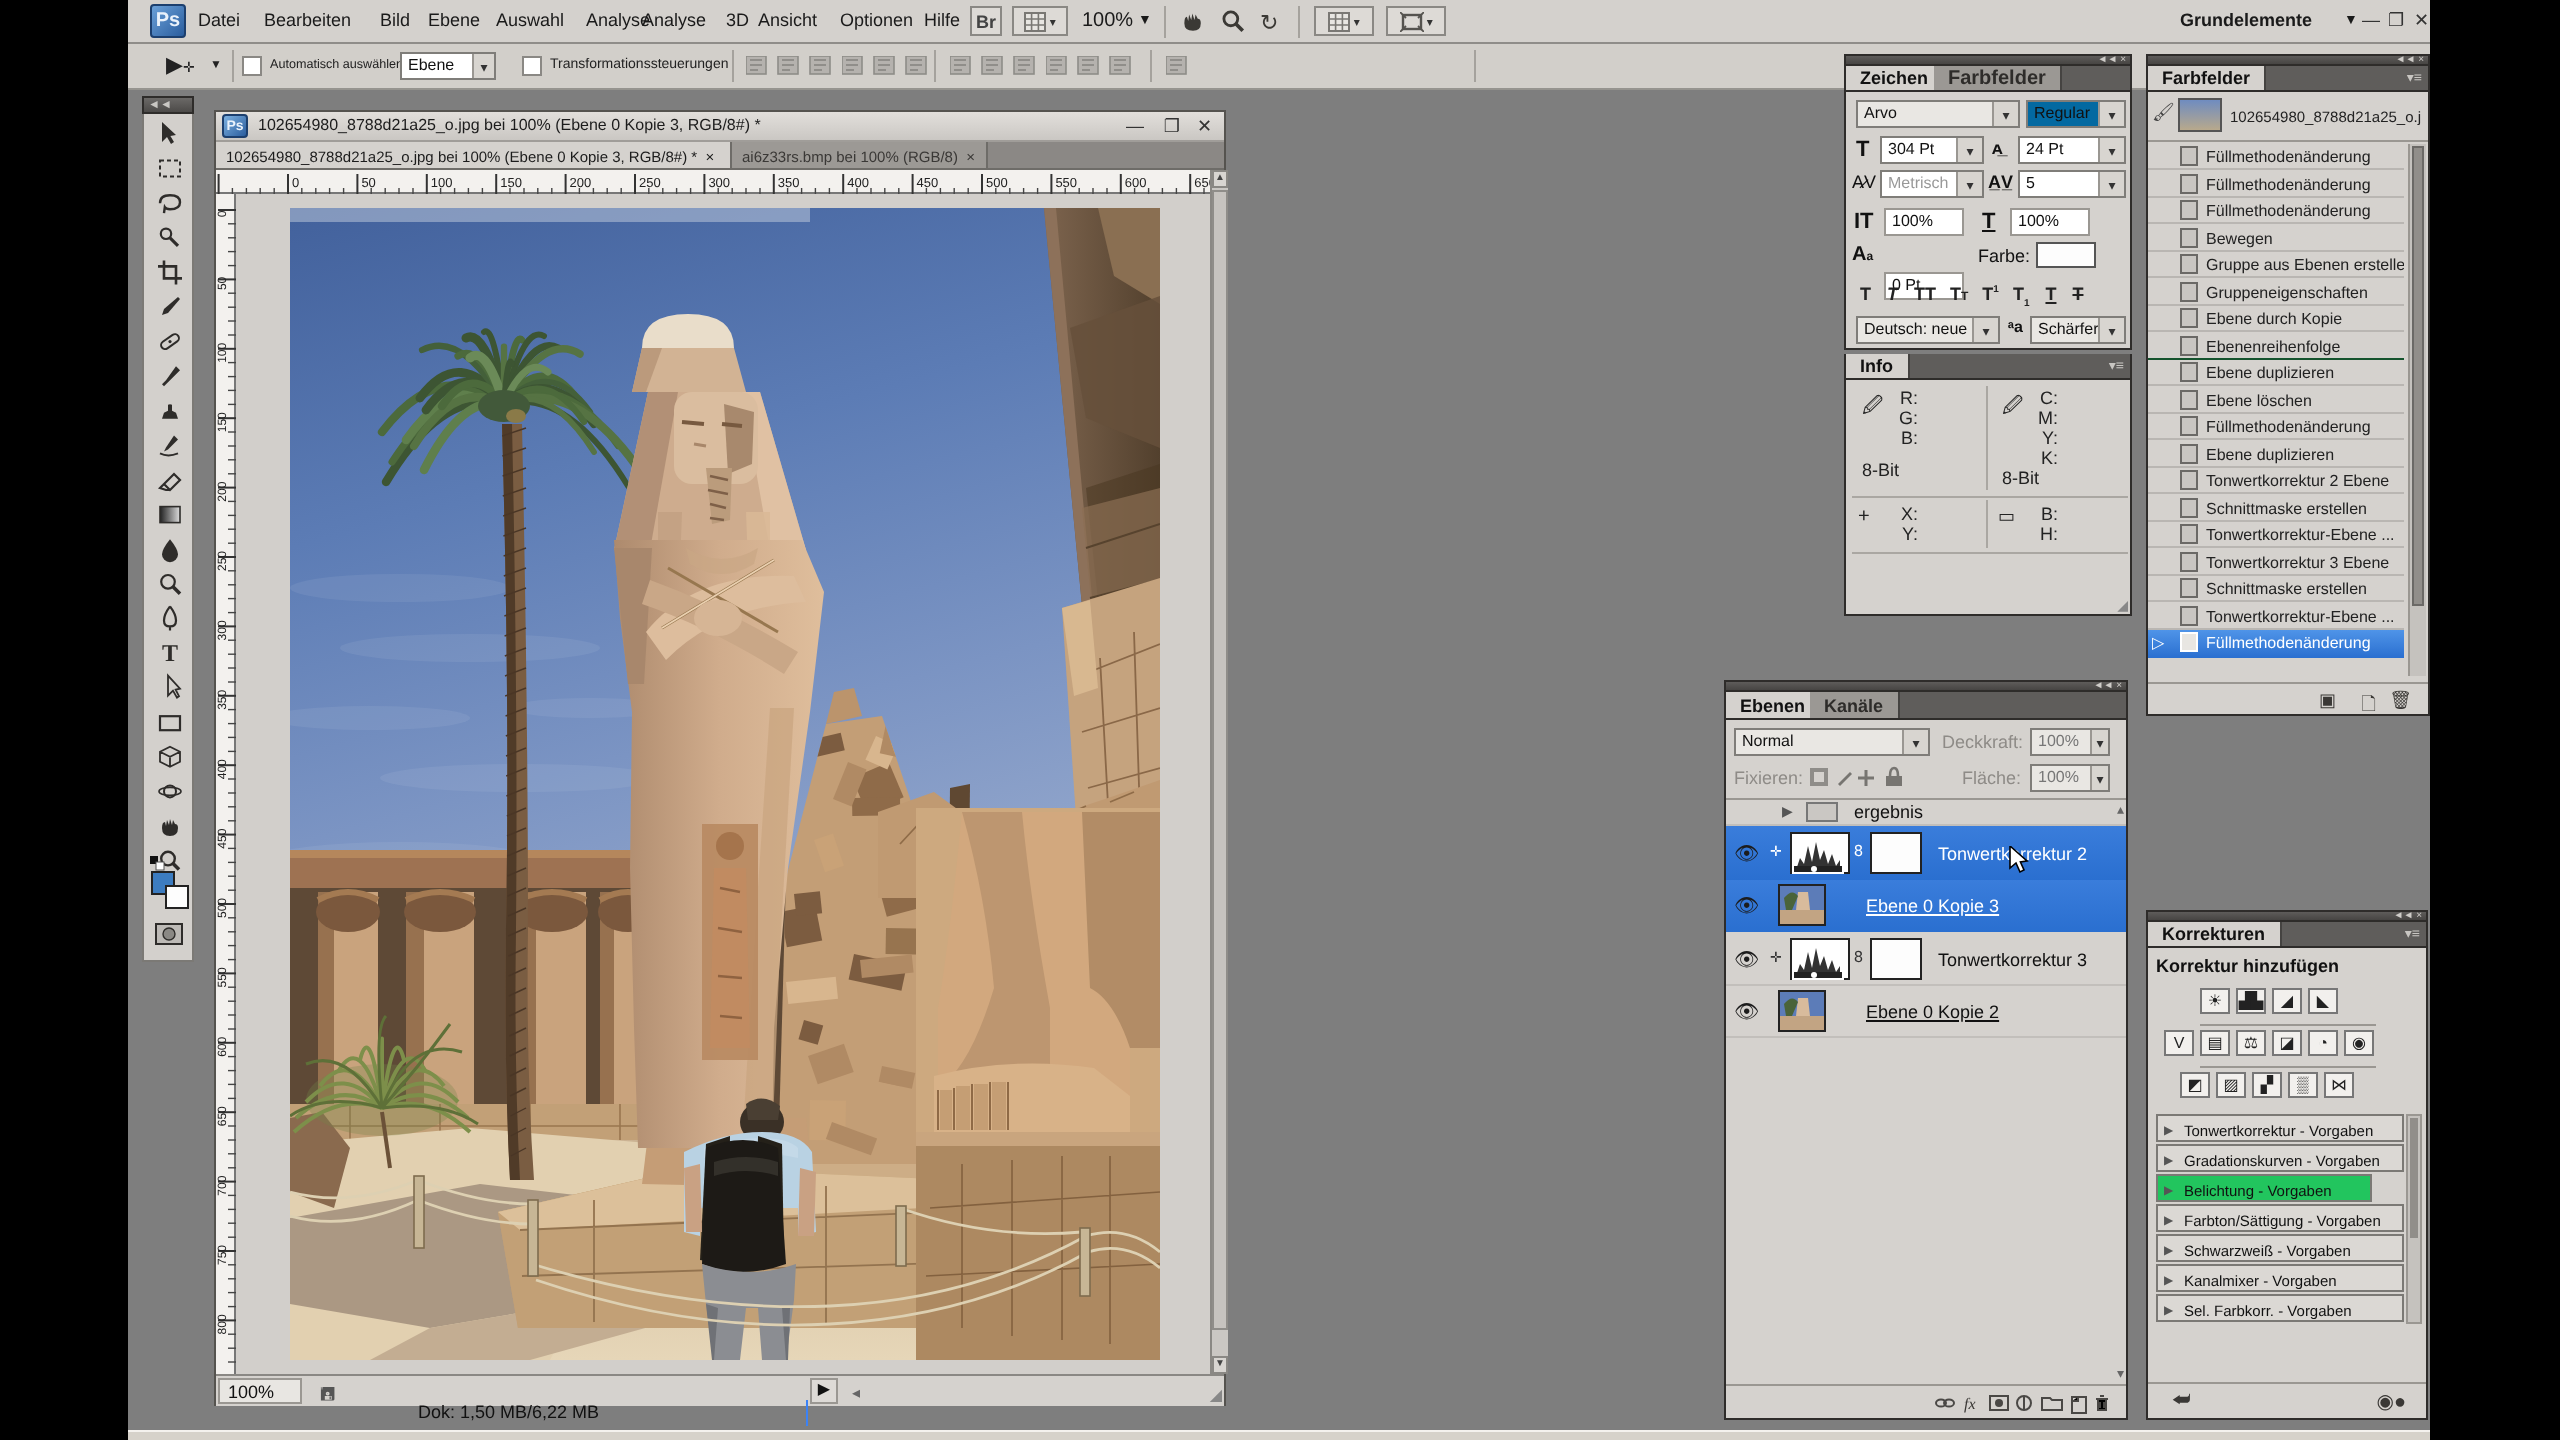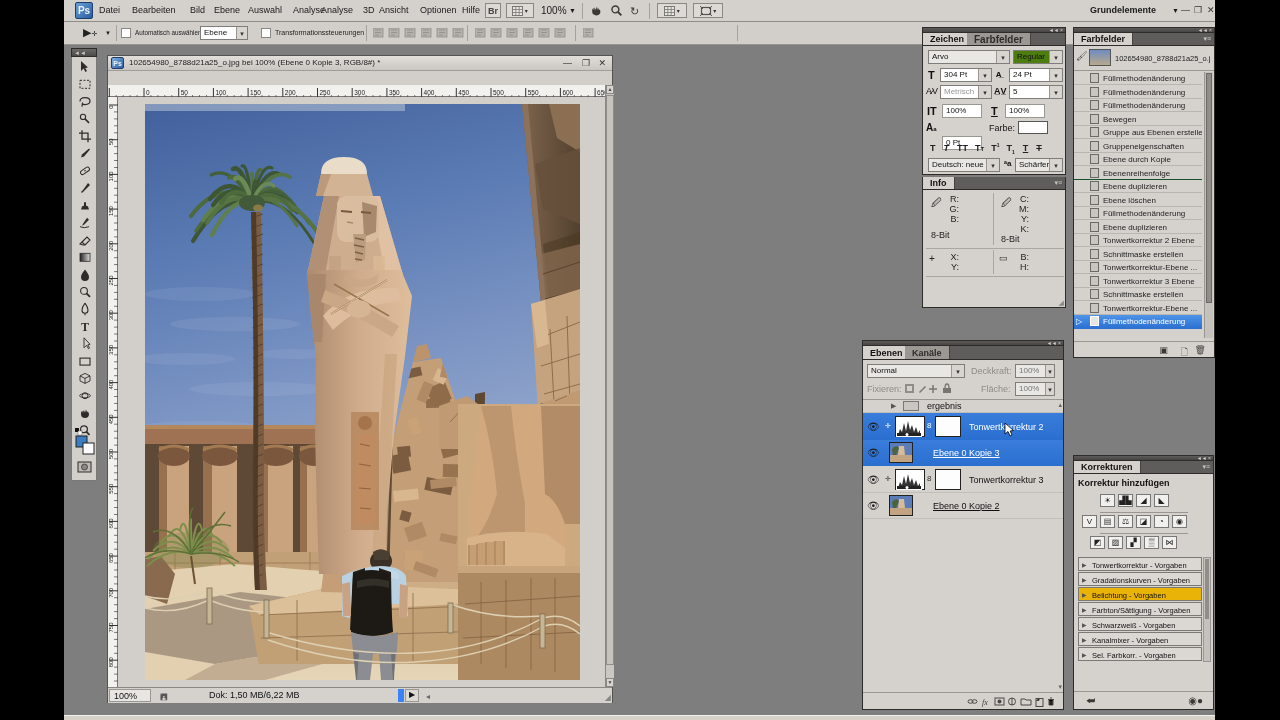--- a/index.html
+++ b/index.html
@@ -237,20 +237,24 @@
 <div style="position:absolute;left:107px;top:55px;width:506px;height:648px;background:#d2cfcb;border:1px solid #55534f">
 
  <div style="position:absolute;left:0;top:0;width:504px;height:15px;background:linear-gradient(#e2dfdb,#cac7c3);border-bottom:1px solid #a09d99">
    <div style="position:absolute;left:3px;top:1px;width:13px;height:12px;background:linear-gradient(135deg,#7db1e0,#2a5d9e);border:1px solid #1c3f6e;border-radius:2px;color:#eaf2fb;font-size:7px;font-weight:bold;text-align:center;line-height:11px">Ps</div>
    <div style="position:absolute;left:21px;top:2px;font-size:8px;color:#1c1c1c">102654980_8788d21a25_o.jpg bei 100% (Ebene 0 Kopie 3, RGB/8#) *</div>
    <div style="position:absolute;right:40px;top:2px;font-size:9px;color:#333">—</div>
    <div style="position:absolute;right:22px;top:2px;font-size:9px;color:#333">❐</div>
    <div style="position:absolute;right:6px;top:2px;font-size:9px;color:#333">✕</div>
  </div>
 
+ <div style="position:absolute;left:0;top:15px;width:504px;height:14px;background:#8b8885;border-bottom:1px solid #6e6c68">
+   <div style="position:absolute;left:0;top:0;height:13px;background:#d5d2ce;border-right:1px solid #6e6c68;font-size:7.5px;color:#1c1c1c;padding:3px 5px 0 5px;width:258px;white-space:nowrap;overflow:hidden">102654980_8788d21a25_o.jpg bei 100% (Ebene 0 Kopie 3, RGB/8#) *&nbsp;&nbsp;×</div>
+   <div style="position:absolute;left:258px;top:0;height:13px;background:#9c9995;border-right:1px solid #6e6c68;font-size:7.5px;color:#3a3836;padding:3px 5px 0 5px">ai6z33rs.bmp bei 100% (RGB/8)&nbsp;&nbsp;×</div>
+ </div>
 
  <div id="hruler" style="position:absolute;left:0;top:29px;width:497px;height:12px;background:#f3f1ee;border-bottom:1px solid #777"><svg width="497" height="12">
         <line x1="1.3" y1="1" x2="1.3" y2="12" stroke="#333" stroke-width="1"></line>
         <line x1="8.2" y1="8" x2="8.2" y2="12" stroke="#444" stroke-width="0.7"></line>
         <line x1="15.2" y1="8" x2="15.2" y2="12" stroke="#444" stroke-width="0.7"></line>
         <line x1="22.1" y1="8" x2="22.1" y2="12" stroke="#444" stroke-width="0.7"></line>
         <line x1="29.1" y1="8" x2="29.1" y2="12" stroke="#444" stroke-width="0.7"></line>
         <line x1="36.0" y1="1" x2="36.0" y2="12" stroke="#333" stroke-width="1"></line>
         <line x1="42.9" y1="8" x2="42.9" y2="12" stroke="#444" stroke-width="0.7"></line>
         <line x1="49.9" y1="8" x2="49.9" y2="12" stroke="#444" stroke-width="0.7"></line>
@@ -441,21 +445,21 @@
 
  <div style="position:absolute;left:497px;top:29px;width:9px;height:602px;background:#cac7c3;border-left:1px solid #8a8884">
    <div style="position:absolute;left:0;top:0;width:8px;height:9px;background:#d8d5d1;border:1px solid #8a8884;font-size:5px;text-align:center;color:#444">▲</div>
    <div style="position:absolute;left:0;bottom:0;width:8px;height:9px;background:#d8d5d1;border:1px solid #8a8884;font-size:5px;text-align:center;color:#444">▼</div>
    <div style="position:absolute;left:0;top:10px;width:8px;height:570px;background:#c6c3bf;border:1px solid #8f8d89"></div>
  </div>
 
  <div style="position:absolute;left:0;top:631px;width:504px;height:16px;background:#d5d2ce;border-top:1px solid #8a8884;font-size:9px;color:#111">
    <div style="position:absolute;left:1px;top:1px;width:42px;height:13px;background:#e8e6e2;border:1px solid #9a9792;padding:1px 0 0 4px">100%</div>
    <div style="position:absolute;left:52px;top:2px;color:#555;font-size:9px">🖪</div>
-   <div style="position:absolute;left:66px;top:1px;width:230px;height:13px;border-right:6px solid #3b82f6;padding:1px 0 0 35px">Dok: 1,50 MB/6,22 MB</div>
+   <div style="position:absolute;left:66px;top:12px;width:230px;height:13px;border-right:1px solid #3b82f6;padding:1px 0 0 35px">Dok: 1,50 MB/6,22 MB</div>
    <div style="position:absolute;left:297px;top:1px;width:14px;height:13px;background:#dddad6;border:1px solid #9a9792;text-align:center;font-size:8px">▶</div>
    <div style="position:absolute;left:318px;top:4px;font-size:8px;color:#666">◂</div>
    <div style="position:absolute;right:1px;bottom:1px;font-size:8px;color:#888">◢</div>
  </div>
 </div>
 
 <div id="photo" style="position:absolute;left:145px;top:104px;width:435px;height:576px;overflow:hidden"><svg width="435" height="576" viewBox="0 0 435 576">
 <defs>
 <linearGradient id="sky" x1="0" y1="0" x2="0.3" y2="1">
  <stop offset="0" stop-color="#42619c"></stop>
@@ -755,21 +759,21 @@
 </g>
     </svg></div>
 
 <div class="phead" style="left:922px;top:27px;width:144px;height:6px;font-size:5px;line-height:5px;padding-right:2px">◄◄ ×</div>
 <div class="ptabs" style="left:922px;top:33px;width:144px;height:13px">
  <div class="tab" style="left:0;font-size:9px;padding-top:1px">Zeichen</div>
  <div class="tab off" style="left:44px;font-size:10px;padding-top:1px">Farbfelder</div>
 </div>
 <div class="pbody" style="left:922px;top:46px;width:144px;height:129px;font-size:9px;color:#111">
  <div class="combo" style="left:5px;top:4px;width:82px;height:14px;background:#e9e7e3">Arvo<span class="da"></span></div>
- <div class="combo" style="left:90px;top:4px;width:50px;height:14px;background:#4d7c0f">Regular<span class="da"></span></div>
+ <div class="combo" style="left:90px;top:4px;width:50px;height:14px;background:#0369a1">Regular<span class="da"></span></div>
  <div style="position:absolute;left:5px;top:23px;font-size:11px;font-weight:bold">T</div>
  <div class="combo" style="left:17px;top:22px;width:52px;height:14px">304 Pt<span class="da"></span></div>
  <div style="position:absolute;left:73px;top:23px;font-size:9px;font-weight:bold">ᴀ̲</div>
  <div class="combo" style="left:86px;top:22px;width:54px;height:14px">24 Pt<span class="da"></span></div>
  <div style="position:absolute;left:3px;top:40px;font-size:9px;font-weight:normal">A̷V</div>
  <div class="combo" style="left:17px;top:39px;width:52px;height:14px;color:#999">Metrisch<span class="da"></span></div>
  <div style="position:absolute;left:71px;top:40px;font-size:9px;font-weight:bold">A̲V̲</div>
  <div class="combo" style="left:86px;top:39px;width:54px;height:14px">5<span class="da"></span></div>
  <div style="position:absolute;left:4px;top:59px;font-size:11px;font-weight:bold">IT</div>
  <div class="combo" style="left:19px;top:58px;width:40px;height:14px;border-color:#9a9792">100%</div>
@@ -958,21 +962,21 @@
  <div style="position:absolute;left:26px;top:26px;width:88px;height:1px;background:#9a9792;margin-top:12px"></div>
  <div style="position:absolute;left:8px;top:41px;white-space:nowrap">
    <span style="display:inline-block;width:15px;height:13px;background:#f2f0ed;border:1px solid #777;margin-right:3px;text-align:center;font-size:8px;line-height:12px;color:#222">V</span><span style="display:inline-block;width:15px;height:13px;background:#f2f0ed;border:1px solid #777;margin-right:3px;text-align:center;font-size:8px;line-height:12px;color:#222">▤</span><span style="display:inline-block;width:15px;height:13px;background:#f2f0ed;border:1px solid #777;margin-right:3px;text-align:center;font-size:8px;line-height:12px;color:#222">⚖</span><span style="display:inline-block;width:15px;height:13px;background:#f2f0ed;border:1px solid #777;margin-right:3px;text-align:center;font-size:8px;line-height:12px;color:#222">◪</span><span style="display:inline-block;width:15px;height:13px;background:#f2f0ed;border:1px solid #777;margin-right:3px;text-align:center;font-size:8px;line-height:12px;color:#222">◔</span><span style="display:inline-block;width:15px;height:13px;background:#f2f0ed;border:1px solid #777;margin-right:3px;text-align:center;font-size:8px;line-height:12px;color:#222">◉</span>
  </div>
  <div style="position:absolute;left:26px;top:47px;width:88px;height:1px;background:#9a9792;margin-top:12px"></div>
  <div style="position:absolute;left:16px;top:62px;white-space:nowrap">
    <span style="display:inline-block;width:15px;height:13px;background:#f2f0ed;border:1px solid #777;margin-right:3px;text-align:center;font-size:8px;line-height:12px;color:#222">◩</span><span style="display:inline-block;width:15px;height:13px;background:#f2f0ed;border:1px solid #777;margin-right:3px;text-align:center;font-size:8px;line-height:12px;color:#222">▨</span><span style="display:inline-block;width:15px;height:13px;background:#f2f0ed;border:1px solid #777;margin-right:3px;text-align:center;font-size:8px;line-height:12px;color:#222">▞</span><span style="display:inline-block;width:15px;height:13px;background:#f2f0ed;border:1px solid #777;margin-right:3px;text-align:center;font-size:8px;line-height:12px;color:#222">▒</span><span style="display:inline-block;width:15px;height:13px;background:#f2f0ed;border:1px solid #777;margin-right:3px;text-align:center;font-size:8px;line-height:12px;color:#222">⋈</span>
  </div>
  <div style="position:absolute;left:4px;top:83px;width:124px;height:14px;border:1px solid #7b7975;background:#dbd8d4;padding:3px 0 0 13px;white-space:nowrap;overflow:hidden;font-size:7.5px"><span style="position:absolute;left:3px;top:3px;font-size:6px;color:#555">▶</span>Tonwertkorrektur - Vorgaben</div>
     <div style="position:absolute;left:4px;top:98px;width:124px;height:14px;border:1px solid #7b7975;background:#dbd8d4;padding:3px 0 0 13px;white-space:nowrap;overflow:hidden;font-size:7.5px"><span style="position:absolute;left:3px;top:3px;font-size:6px;color:#555">▶</span>Gradationskurven - Vorgaben</div>
-    <div style="position:absolute;left:4px;top:113px;width:124px;height:14px;border:1px solid #7b7975;background:#eab308;padding:3px 0 0 13px;white-space:nowrap;overflow:hidden;font-size:7.5px"><span style="position:absolute;left:3px;top:3px;font-size:6px;color:#555">▶</span>Belichtung - Vorgaben</div>
+    <div style="position:absolute;left:4px;top:113px;width:108px;height:14px;border:1px solid #7b7975;background:#22c55e;padding:3px 0 0 13px;white-space:nowrap;overflow:hidden;font-size:7.5px"><span style="position:absolute;left:3px;top:3px;font-size:6px;color:#555">▶</span>Belichtung - Vorgaben</div>
     <div style="position:absolute;left:4px;top:128px;width:124px;height:14px;border:1px solid #7b7975;background:#dbd8d4;padding:3px 0 0 13px;white-space:nowrap;overflow:hidden;font-size:7.5px"><span style="position:absolute;left:3px;top:3px;font-size:6px;color:#555">▶</span>Farbton/Sättigung - Vorgaben</div>
     <div style="position:absolute;left:4px;top:143px;width:124px;height:14px;border:1px solid #7b7975;background:#dbd8d4;padding:3px 0 0 13px;white-space:nowrap;overflow:hidden;font-size:7.5px"><span style="position:absolute;left:3px;top:3px;font-size:6px;color:#555">▶</span>Schwarzweiß - Vorgaben</div>
     <div style="position:absolute;left:4px;top:158px;width:124px;height:14px;border:1px solid #7b7975;background:#dbd8d4;padding:3px 0 0 13px;white-space:nowrap;overflow:hidden;font-size:7.5px"><span style="position:absolute;left:3px;top:3px;font-size:6px;color:#555">▶</span>Kanalmixer - Vorgaben</div>
     <div style="position:absolute;left:4px;top:173px;width:124px;height:14px;border:1px solid #7b7975;background:#dbd8d4;padding:3px 0 0 13px;white-space:nowrap;overflow:hidden;font-size:7.5px"><span style="position:absolute;left:3px;top:3px;font-size:6px;color:#555">▶</span>Sel. Farbkorr. - Vorgaben</div>
  <div style="position:absolute;right:2px;top:83px;width:8px;height:105px;background:#c5c2be;border:1px solid #9a9792">
       <div style="position:absolute;left:1px;top:1px;width:4px;height:60px;background:#918e8a"></div>
     </div>
  <div style="position:absolute;left:0;bottom:0;width:139px;height:18px;background:#d5d2ce;border-top:1px solid #9a9792;color:#3a3835">
    <div style="position:absolute;left:12px;top:3px;font-size:10px">⮨</div>
    <div style="position:absolute;right:10px;top:3px;font-size:10px">◉●</div>

